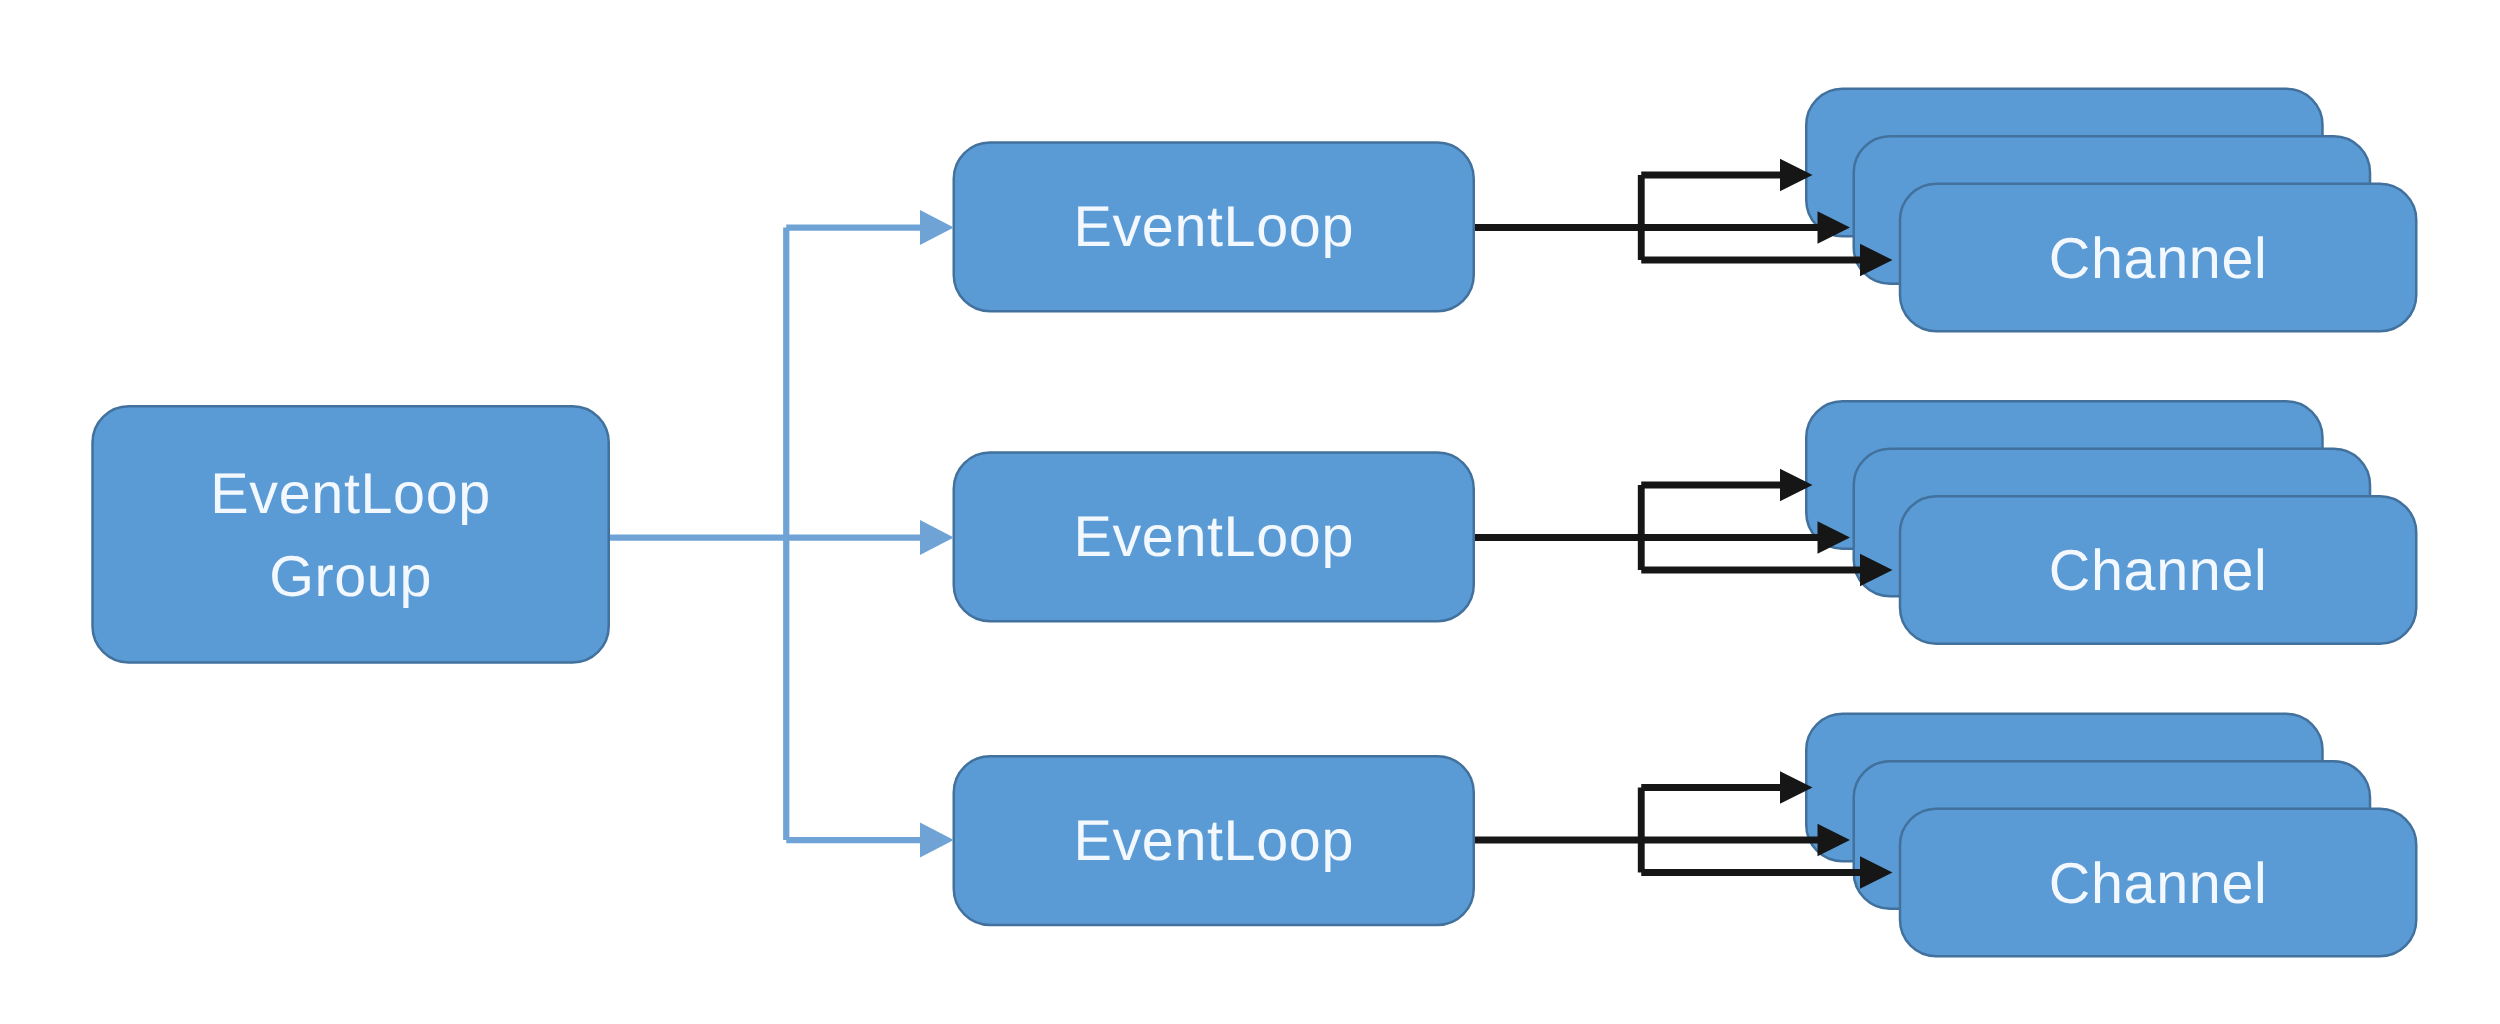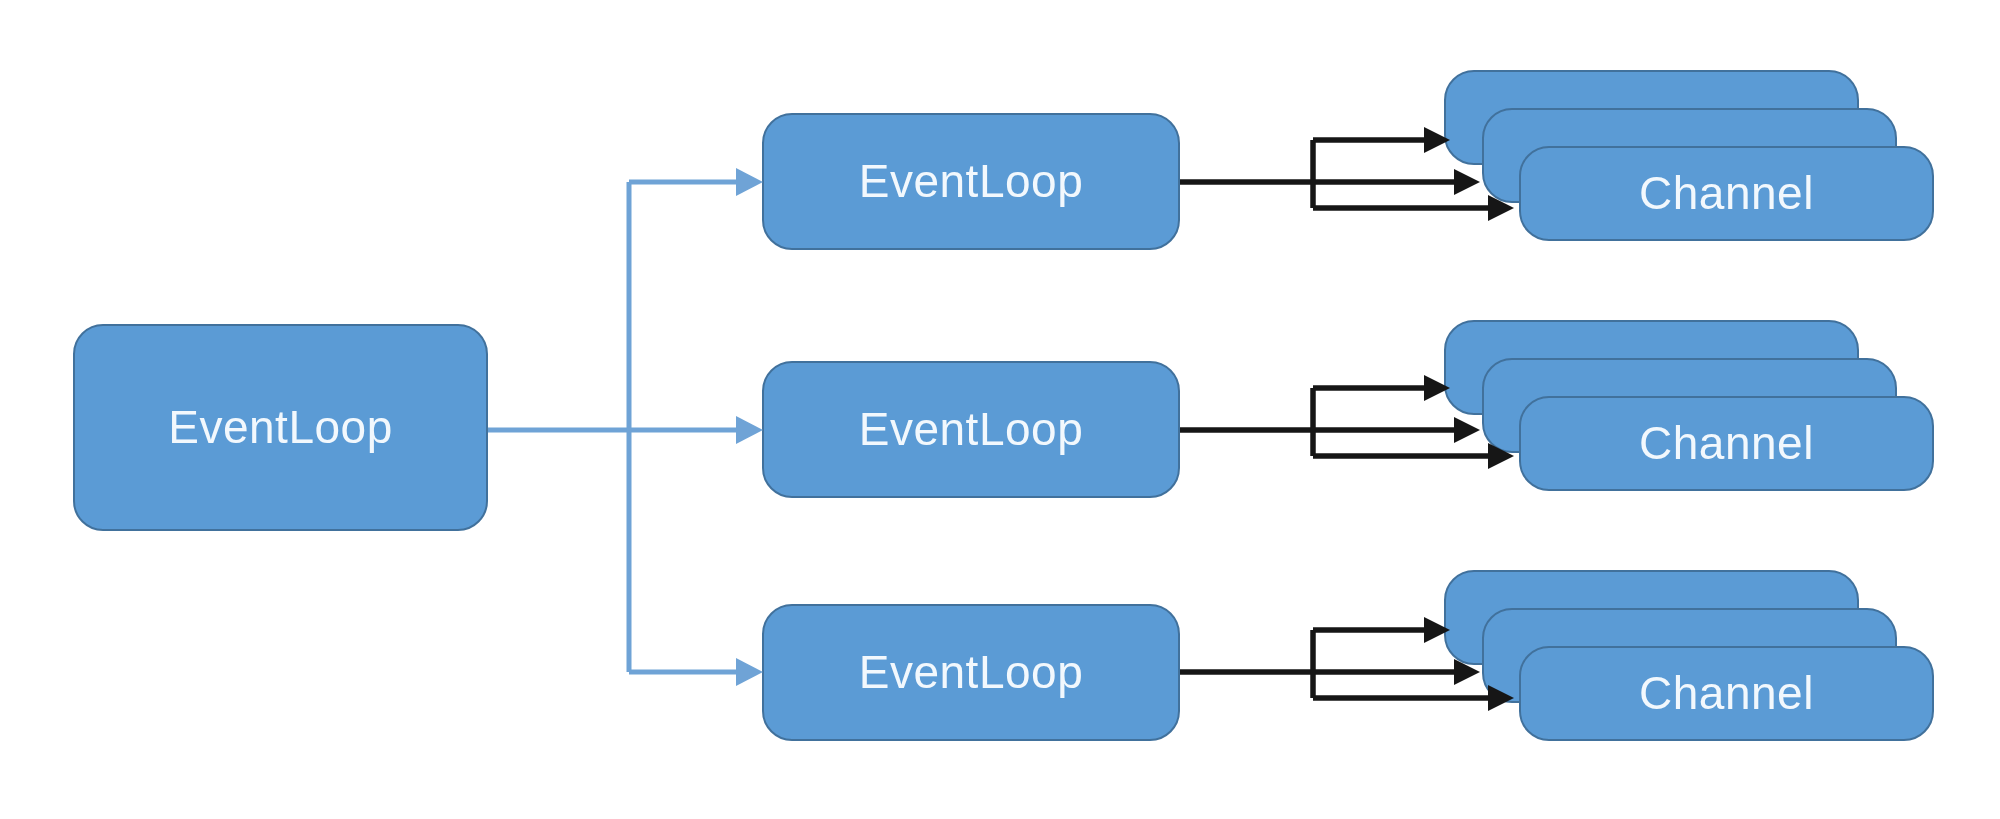--- a/index.html
+++ b/index.html
@@ -28,21 +28,21 @@
     text-align: center;
     letter-spacing: 0.5px;
     user-select: none;
   }
   .group-box      { left: 73px;  top: 324px; width: 415px; height: 207px; }
   .eventloop-box  { left: 762px; width: 418px; height: 137px; }
   .el-row-1 { top: 113px; }
   .el-row-2 { top: 361px; }
   .el-row-3 { top: 604px; }
 
-  .channel-box { width: 415px; height: 95px; }
+  .channel-box { width: 415px; height: 120px; }
   
   .ch-back   { left: 1444px; }
   .ch-middle { left: 1482px; }
   .ch-front  { left: 1519px; }
   .st1.ch-back   { top: 70px;  } .st1.ch-middle { top: 108px; } .st1.ch-front { top: 146px; }
   .st2.ch-back   { top: 320px; } .st2.ch-middle { top: 358px; } .st2.ch-front { top: 396px; }
   .st3.ch-back   { top: 570px; } .st3.ch-middle { top: 608px; } .st3.ch-front { top: 646px; }
 
   .connector-layer {
     position: absolute;
@@ -52,20 +52,21 @@
   }
 </style>
 </head>
 <body>
 
 <div class="canvas">
 
   <div class="box group-box">
     <div class="box-label">
       <div>EventLoop</div>
+      <div>Group</div>
     </div>
   </div>
 
   <div class="box eventloop-box el-row-1">
     <div class="box-label">EventLoop</div>
   </div>
   <div class="box eventloop-box el-row-2">
     <div class="box-label">EventLoop</div>
   </div>
   <div class="box eventloop-box el-row-3">

